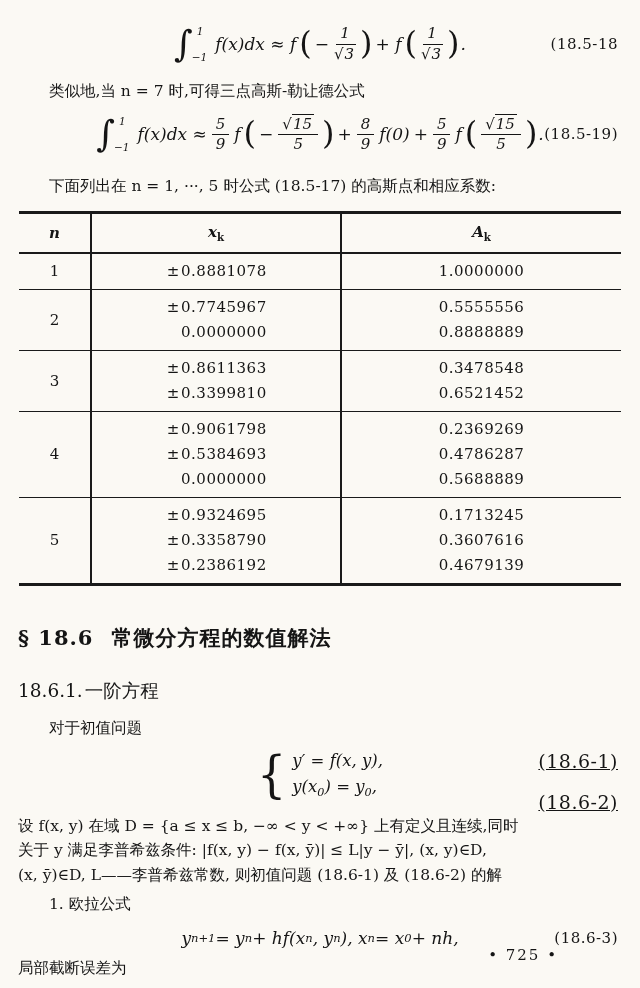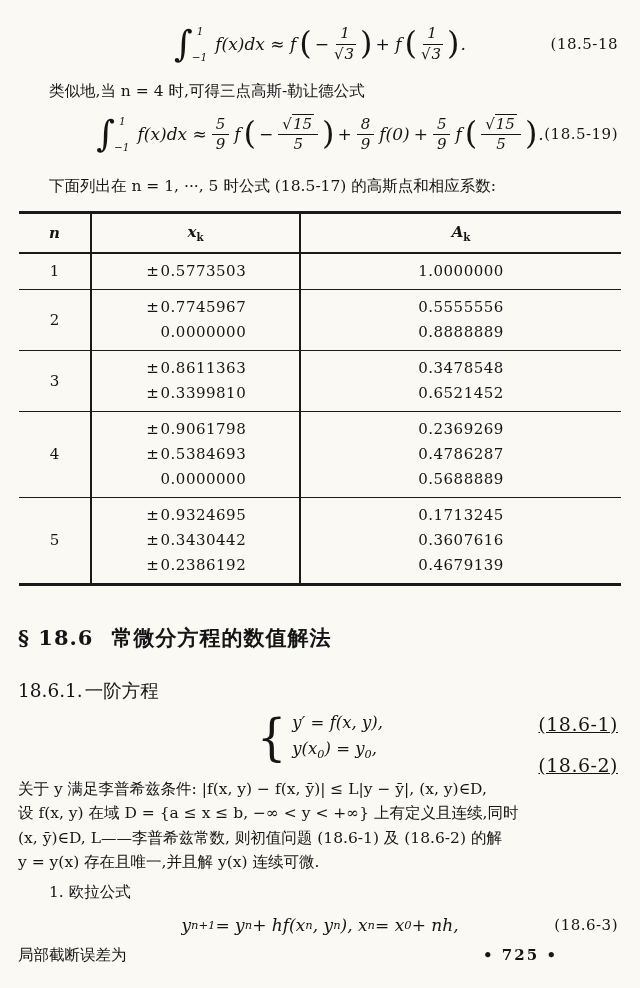--- a/index.html
+++ b/index.html
@@ -50,21 +50,21 @@
     border-collapse:collapse;
     border-top:3.5px solid #1a1a1a;
     border-bottom:3.5px solid #1a1a1a;
     font-size:15px;
   }
   .gauss-table th, .gauss-table td { text-align:center; vertical-align:middle; }
   .gauss-table thead tr { border-bottom:2.2px solid #1a1a1a; }
   .gauss-table tbody tr { border-bottom:1.6px solid #1a1a1a; }
   .gauss-table tbody tr:last-child { border-bottom:none; }
   .col-n { width:72px; border-right:2.2px solid #1a1a1a; }
-  .col-x { width:209px; border-right:2.2px solid #1a1a1a; }
+  .col-x { width:250px; border-right:2.2px solid #1a1a1a; }
   .gauss-table th { padding:9px 0; font-weight:700; }
   .gauss-table td { padding:5px 0; }
   .num-line { line-height:25px; letter-spacing:.5px; }
   .pm { display:inline-block; width:1.05em; text-align:center; }
 
   
   .section-title { margin-top:38px; text-align:left; font-weight:700; font-size:21px; letter-spacing:1px; }
   .section-title .sec-mark { margin-right:18px; }
   .subsection { margin-top:26px; font-weight:400; font-size:18.5px; }
   .subsection .ss-num { margin-right:2px; }
@@ -78,21 +78,21 @@
   .sys-num1, .sys-num2 { position:absolute; right:4px; font-size:19px; letter-spacing:.5px;text-decoration:underline; }
   .sys-num1 { top:6px; }
   .sys-num2 { top:47px; }
 
   .lip { margin-top:8px; }
   .lip div { line-height:24.5px; }
   .euler-label { margin-top:6px; text-indent:2em; }
   .eq-inline { margin-top:4px; min-height:34px; }
   .local-error { margin-top:2px; }
 
-  .page-num { position:absolute; right:82px; bottom:24px; font-size:15px; font-weight:700; letter-spacing:2px; }
+  .page-num { position:absolute; right:82px; bottom:24px; font-size:15px; font-weight:400; letter-spacing:2px; }
 </style>
 </head>
 <body>
 
 <div class="page">
 
   <div class="eq" style="min-height:56px;">
     <span class="eq-body">
       <span class="int-wrap">
         <span class="int-sign">∫</span>
@@ -114,21 +114,21 @@
       <span class="frac">
         <span class="fnum">1</span>
         <span class="fden"><span class="rt">√</span><span class="radicand">3</span></span>
       </span>
       <span class="bigp">)</span>
       <span>.</span>
     </span>
     <span class="eq-num">(18.5-18</span>
   </div>
 
-  <p class="cn indent para1">类似地,当 n = 4 时,可得三点高斯-勒让德公式</p>
+  <p class="cn indent para1">类似地,当 n = 7 时,可得三点高斯-勒让德公式</p>
 
   <div class="eq" style="min-height:62px;">
     <span class="eq-body">
       <span class="int-wrap">
         <span class="int-sign">∫</span>
         <span class="int-bounds">
           <span class="b-up">1</span>
           <span class="b-lo">−1</span>
         </span>
       </span>
@@ -175,21 +175,21 @@
       <tr>
         <th class="col-n"><i>n</i></th>
         <th class="col-x"><i>x</i><sub>k</sub></th>
         <th><i>A</i><sub>k</sub></th>
       </tr>
     </thead>
     <tbody>
       <tr>
         <td class="col-n">1</td>
         <td class="col-x">
-          <div class="num-line"><span class="pm">±</span><span>0.5773503</span></div>
+          <div class="num-line"><span class="pm">±</span><span>0.8881078</span></div>
         </td>
         <td>
           <div class="num-line">1.0000000</div>
         </td>
       </tr>
       <tr>
         <td class="col-n">2</td>
         <td class="col-x">
           <div class="num-line"><span class="pm">±</span><span>0.7745967</span></div>
           <div class="num-line"><span class="pm"></span><span>0.0000000</span></div>
@@ -220,58 +220,58 @@
         <td>
           <div class="num-line">0.2369269</div>
           <div class="num-line">0.4786287</div>
           <div class="num-line">0.5688889</div>
         </td>
       </tr>
       <tr>
         <td class="col-n">5</td>
         <td class="col-x">
           <div class="num-line"><span class="pm">±</span><span>0.9324695</span></div>
-          <div class="num-line"><span class="pm">±</span><span>0.3430442</span></div>
+          <div class="num-line"><span class="pm">±</span><span>0.3358790</span></div>
           <div class="num-line"><span class="pm">±</span><span>0.2386192</span></div>
         </td>
         <td>
           <div class="num-line">0.1713245</div>
           <div class="num-line">0.3607616</div>
           <div class="num-line">0.4679139</div>
         </td>
       </tr>
     </tbody>
   </table>
 
   <h2 class="section-title">
     <span class="sec-mark">§ 18.6</span><span>常微分方程的数值解法</span>
   </h2>
 
   <h3 class="subsection">
     <span class="ss-num">18.6.1.</span><span>一阶方程</span>
   </h3>
 
+  <p class="cn indent ivp-intro">对于初值问题</p>
 
   <div class="sys">
     <span class="sys-inner">
       <span class="brace">{</span>
       <span class="sys-lines">
         <span><span>y′ = f(x, y),</span></span>
         <span><span>y(x</span><sub>0</sub><span>) = y</span><sub>0</sub><span>,</span></span>
       </span>
     </span>
     <span class="sys-num1">(18.6-1)</span>
     <span class="sys-num2">(18.6-2)</span>
   </div>
 
   <div class="cn lip">
+    <div>设 f(x, y) 在域 D = {a ≤ x ≤ b, −∞ &lt; y &lt; +∞} 上有定义且连续,同时</div>
     <div>关于 y 满足李普希兹条件:  |f(x, y) − f(x, ȳ)| ≤ L|y − ȳ|, (x, y)∈D,</div>
-    <div>设 f(x, y) 在域 D = {a ≤ x ≤ b, −∞ &lt; y &lt; +∞} 上有定义且连续,同时</div>
     <div>(x, ȳ)∈D, L——李普希兹常数, 则初值问题 (18.6-1) 及 (18.6-2) 的解</div>
-    <div>y = y(x) 存在且唯一,并且解 y(x) 连续可微.</div>
   </div>
 
   <p class="cn euler-label">1. 欧拉公式</p>
 
   <div class="eq eq-inline">
     <span class="eq-body">
       <span>y</span>
         <sub>n+1</sub>
         <span> = y</span>
         <sub>n</sub>

